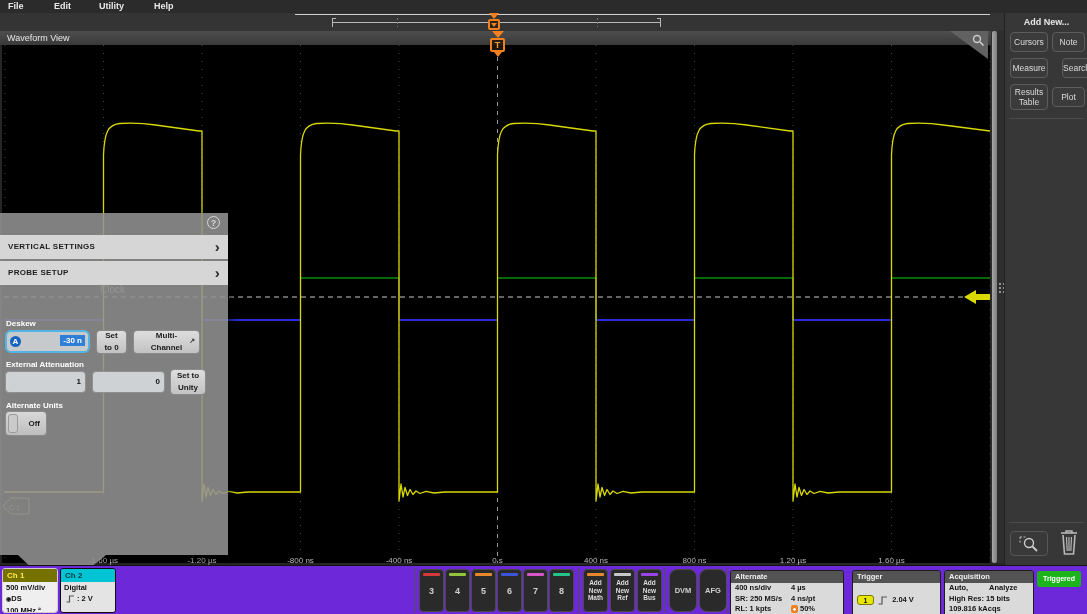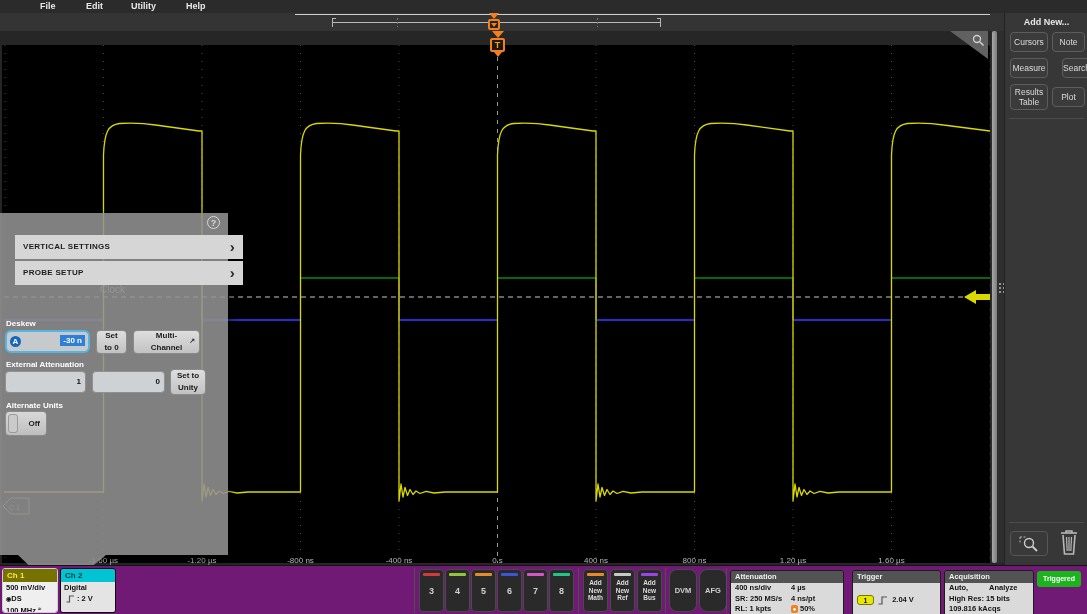--- a/index.html
+++ b/index.html
@@ -2,21 +2,21 @@
 <html><head>
 <meta charset="utf-8">
 <style>
   html,body{margin:0;padding:0;background:#262626;}
   *{box-sizing:border-box;font-family:"Liberation Sans",sans-serif;}
   .screen{position:relative;width:1087px;height:614px;background:#262626;overflow:hidden;}
   .abs{position:absolute;}
 
   
   .menubar{position:absolute;left:0;top:0;width:1087px;height:13px;background:#2b2b2b;z-index:7;}
-  .menu-item{position:absolute;top:1px;font-size:9px;font-weight:bold;color:#e8e8e8;cursor:default;margin-left:32px;}
+  .menu-item{position:absolute;top:1px;font-size:9px;font-weight:bold;color:#e8e8e8;cursor:default;}
 
   
   .ruler-strip{position:absolute;left:0;top:13px;width:1004px;height:18px;background:#343434;z-index:2;}
   .ruler-baseline{position:absolute;left:295px;top:1px;width:695px;height:1px;background:#cfcfcf;}
   .ruler-line{position:absolute;left:332px;top:9px;width:328px;height:1px;background:#b8b8b8;}
   .ruler-bracket{position:absolute;top:5px;width:1px;height:9px;background:#b8b8b8;}
   .ruler-bracket:before{content:"";position:absolute;top:0;width:4px;height:1px;background:#b8b8b8;}
   .rb-l:before{left:0;} .rb-r:before{right:0;}
   .ruler-tick{position:absolute;top:5px;width:1px;height:9px;background:repeating-linear-gradient(#777 0 2px,transparent 2px 4px);}
   .rmark-arrow{position:absolute;left:489px;top:0;width:0;height:0;border-left:5px solid transparent;border-right:5px solid transparent;border-top:6px solid #f08020;}
@@ -45,37 +45,37 @@
   .right-panel{position:absolute;left:1004px;top:13px;width:83px;height:601px;background:#373737;border-left:1px solid #222;z-index:4;}
   .rp-title{position:absolute;left:0;top:4px;width:83px;text-align:center;font-size:9px;font-weight:bold;color:#e8e8e8;}
   .rp-btn{position:absolute;background:#3b3b3b;border:1px solid #5d5d5d;border-radius:4px;color:#dcdcdc;font-size:8.5px;display:flex;align-items:center;justify-content:center;text-align:center;white-space:pre-line;line-height:10px;cursor:default;}
   .rp-div{position:absolute;left:4px;width:75px;height:1px;background:#4c4c4c;}
   .tool-btn{position:absolute;background:#393939;border:1px solid #565656;border-radius:4px;display:flex;align-items:center;justify-content:center;}
 
   
   .chpanel{position:absolute;left:0;top:213px;width:228px;height:342px;background:rgba(146,146,146,0.88);z-index:5;box-shadow:3px 3px 8px rgba(0,0,0,.45);}
   .chpanel-header{position:absolute;left:0;top:0;width:228px;height:20px;background:#4a4a4a;color:#fff;font-size:9px;font-weight:bold;line-height:20px;padding-left:8px;letter-spacing:.4px;}
   .help-icon{position:absolute;right:8px;top:3px;width:13px;height:13px;border:1.5px solid #d8d8d8;border-radius:50%;color:#d8d8d8;font-size:9px;font-weight:bold;text-align:center;line-height:12px;}
-  .chrow{position:absolute;left:15px;width:228px;height:24px;background:#d6d6d6;color:#1c1c1c;font-size:8px;font-weight:bold;line-height:24px;padding-left:8px;letter-spacing:.3px;}
+  .chrow{position:absolute;left:0;width:228px;height:24px;background:#d6d6d6;color:#1c1c1c;font-size:8px;font-weight:bold;line-height:24px;padding-left:8px;letter-spacing:.3px;}
   .chrow .chev{position:absolute;right:8px;top:0;font-size:15px;font-weight:bold;color:#2a2a2a;line-height:23px;}
   .chrow-other{position:absolute;left:0;top:74px;width:228px;height:20px;background:rgba(200,200,200,.28);border-bottom:1px solid #dedede;color:#fff;font-size:8px;font-weight:bold;line-height:20px;padding-left:8px;letter-spacing:.3px;}
   .plabel{position:absolute;font-size:8px;font-weight:bold;color:#fff;}
   .pbtn{position:absolute;background:linear-gradient(#dedede,#c2c2c2);border:1px solid #8b8b8b;border-radius:4px;color:#1a1a1a;font-size:8px;font-weight:bold;display:flex;align-items:center;justify-content:center;text-align:center;white-space:pre-line;line-height:12px;cursor:default;}
   .pinput{position:absolute;background:#cfd2d4;border:1px solid #909090;border-radius:4px;color:#111;font-size:8px;font-weight:bold;text-align:right;padding:0 4px;line-height:20px;}
   .deskew-input{position:absolute;left:5px;top:117px;width:85px;height:23px;background:#c6cacc;border:2px solid #54b4e4;border-radius:6px;}
   .a-badge{position:absolute;left:3px;top:4px;width:11px;height:11px;border-radius:50%;background:#1565c0;color:#fff;font-size:8px;font-weight:bold;text-align:center;line-height:11px;}
   .deskew-val{position:absolute;right:3px;top:3px;background:#2f7fd6;color:#fff;font-size:8px;font-weight:bold;padding:1px 3px;}
   .exp-icon{position:absolute;right:4px;top:4px;font-size:7px;color:#333;}
   .toggle{position:absolute;left:5px;top:198px;width:42px;height:25px;background:linear-gradient(#d8d8d8,#bebebe);border:1px solid #8b8b8b;border-radius:4px;}
   .toggle .knob{position:absolute;left:2px;top:2px;width:10px;height:19px;background:#cacaca;border:1px solid #9a9a9a;border-radius:3px;}
   .toggle .tlab{position:absolute;right:6px;top:0;font-size:8px;font-weight:bold;color:#1a1a1a;line-height:23px;}
   .panel-tab{position:absolute;left:18px;top:555px;width:88px;height:10px;background:rgba(146,146,146,0.88);clip-path:polygon(0 0,100% 0,86% 100%,12% 100%);z-index:5;}
 
   
-  .bottom-bar{position:absolute;left:0;top:565px;width:1087px;height:49px;background:#701a75;border-top:1px solid #141414;z-index:6;}
+  .bottom-bar{position:absolute;left:0;top:565px;width:1087px;height:49px;background:#6d28d9;border-top:1px solid #141414;z-index:6;}
   .badge{position:absolute;top:2px;width:56px;height:45px;border-radius:3px;overflow:hidden;border:1px solid #0e0e0e;}
   .badge-head{height:13px;font-size:8px;font-weight:bold;line-height:13px;padding-left:4px;}
   .badge-body{height:32px;background:#efefef;color:#111;font-size:7.5px;font-weight:bold;line-height:10.5px;padding:1px 0 0 3px;}
   .cbtn{position:absolute;top:3px;width:25px;height:43px;background:#2a2a2a;border:1px solid #4a4a4a;border-radius:4px;color:#cfcfcf;font-size:9px;font-weight:bold;display:flex;align-items:center;justify-content:center;}
   .cbar{position:absolute;left:3px;top:3px;width:17px;height:3px;border-radius:1px;}
   .addbtn{position:absolute;top:3px;width:25px;height:43px;background:#2a2a2a;border:1px solid #4a4a4a;border-radius:4px;color:#dcdcdc;font-size:6.5px;font-weight:bold;display:flex;align-items:center;justify-content:center;text-align:center;white-space:pre-line;line-height:7.5px;}
   .fnbtn{position:absolute;top:3px;width:28px;height:43px;background:#2a2a2a;border:1px solid #4a4a4a;border-radius:8px;color:#cfcfcf;font-size:7.5px;font-weight:bold;display:flex;align-items:center;justify-content:center;}
   .vsep{position:absolute;top:2px;width:1px;height:45px;background:#4f4f4f;}
   .info-panel{position:absolute;top:4px;border-radius:3px;overflow:hidden;border:1px solid #1c1c1c;}
   .ip-head{height:12px;background:#535353;color:#f0f0f0;font-size:7.5px;font-weight:bold;line-height:12px;padding-left:4px;}
@@ -105,20 +105,23 @@
     <div class="ruler-bracket rb-l" style="left:332px"></div>
     <div class="ruler-bracket rb-r" style="left:660px"></div>
     <div class="ruler-tick" style="left:397px"></div>
     <div class="ruler-tick" style="left:597px"></div>
     <div class="rmark-arrow"></div>
     <div class="rmark-box">
         <i></i>
       </div>
   </div>
 
+  <div class="wave-header">
+    <span>Waveform View</span>
+  </div>
 
   <div class="plot">
     <svg id="wave-svg" width="988" height="518" viewBox="0 0 988 518">
         <line x1="3" y1="0" x2="3" y2="518" stroke="#474747" stroke-width="1" stroke-dasharray="1,7"></line>
         <line x1="101.5" y1="0" x2="101.5" y2="518" stroke="#474747" stroke-width="1" stroke-dasharray="1,7"></line>
         <line x1="200" y1="0" x2="200" y2="518" stroke="#474747" stroke-width="1" stroke-dasharray="1,7"></line>
         <line x1="298.5" y1="0" x2="298.5" y2="518" stroke="#474747" stroke-width="1" stroke-dasharray="1,7"></line>
         <line x1="397" y1="0" x2="397" y2="518" stroke="#474747" stroke-width="1" stroke-dasharray="1,7"></line>
         <line x1="495.5" y1="12" x2="495.5" y2="518" stroke="#9a9a9a" stroke-width="1" stroke-dasharray="4,5"></line>
         <line x1="594" y1="0" x2="594" y2="518" stroke="#474747" stroke-width="1" stroke-dasharray="1,7"></line>
@@ -311,21 +314,21 @@
     <div class="vsep" style="left:665px"></div>
     <div class="fnbtn" style="left:669px">
         <span>DVM</span>
       </div>
     <div class="fnbtn" style="left:699px">
         <span>AFG</span>
       </div>
     <div class="vsep" style="left:726px"></div>
 
     <div class="info-panel" style="left:730px;width:114px">
-      <div class="ip-head">Attenuation</div>
+      <div class="ip-head">Alternate</div>
       <div class="ip-body" style="height:33px">
         <div class="ip-row">
             <span class="ip-l">400 ns/div</span>
             <span class="ip-r">4 µs</span>
           </div>
         <div class="ip-row">
             <span class="ip-l">SR: 250 MS/s</span>
             <span class="ip-r">4 ns/pt</span>
           </div>
         <div class="ip-row">

